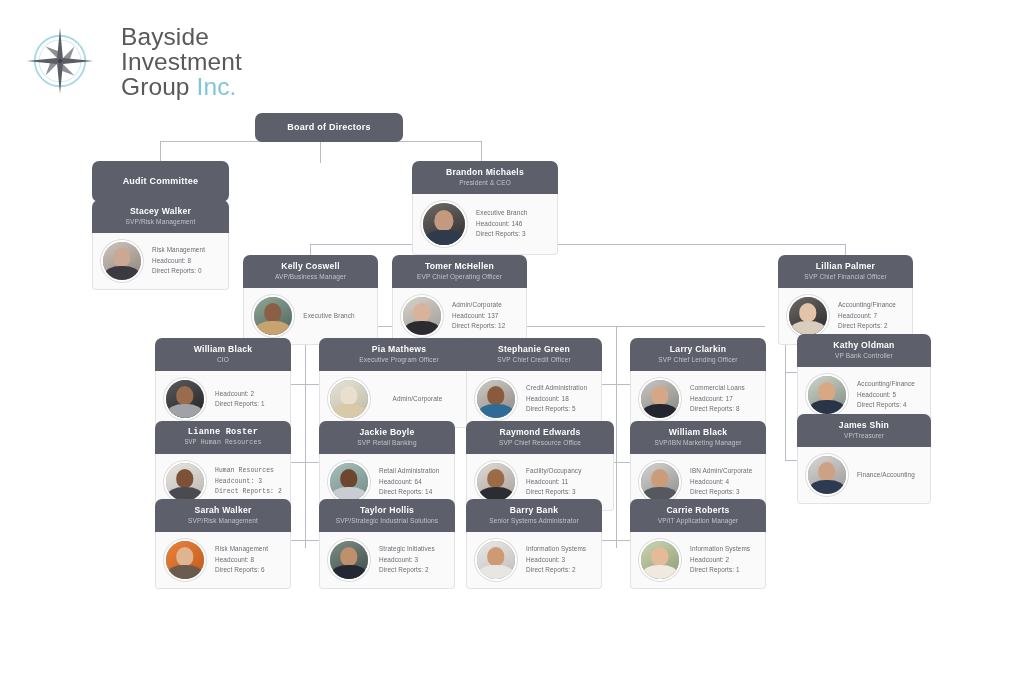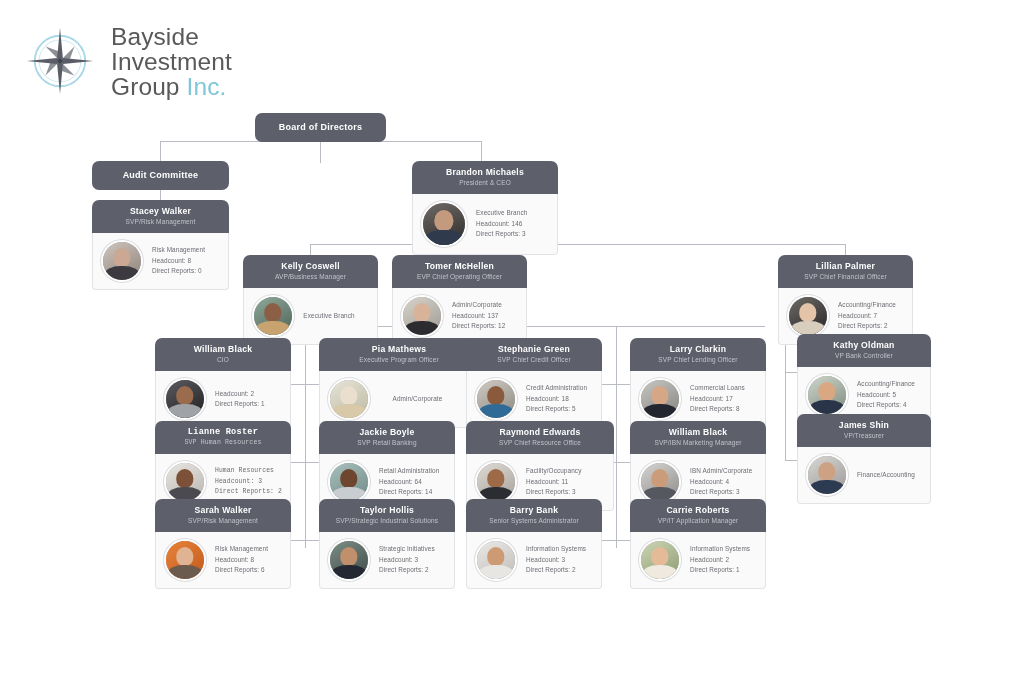--- a/index.html
+++ b/index.html
@@ -8,21 +8,21 @@
     width:1024px;height:683px;
     background:#ffffff;
     font-family:"Liberation Sans","DejaVu Sans",sans-serif;
     overflow:hidden;
     position:relative;
     -webkit-font-smoothing:antialiased;
   }
   #stage{position:absolute;left:0;top:0;width:1024px;height:683px;}
 
   
-  .logo-wrap{position:absolute;left:24px;top:24px;display:flex;align-items:center;gap:15px;}
+  .logo-wrap{position:absolute;left:24px;top:24px;display:flex;align-items:center;gap:25px;}
   .logo-mark{width:72px;height:72px;flex:0 0 72px;position:relative;}
   .logo-text{line-height:1.02;}
   .logo-l1,.logo-l2,.logo-l3{
     font-size:24.5px;color:#58595b;font-weight:400;letter-spacing:.1px;
     font-family:"Liberation Sans","DejaVu Sans",sans-serif;
     white-space:nowrap;display:block;
   }
   .logo-inc{color:#7fc6d8;}
 
   
@@ -71,21 +71,21 @@
     font-size:6.4px;color:#6a6c72;line-height:1.62;letter-spacing:.1px;
     flex:1 1 auto;
   }
   .node .meta div{white-space:nowrap;}
   .node.center-meta .body{justify-content:flex-start;}
   .node.center-meta .meta{text-align:center;padding-right:14px;}
 
   
   #board .hdr{padding:9px 6px;}
   #board .nm{font-size:9px;}
-  #audit .hdr{padding:9px 6px;}
+  #audit .hdr{padding:15px 6px;}
   #audit .nm{font-size:9px;}
 
   
   .face{position:absolute;inset:0;}
   .face .bg{position:absolute;inset:0;}
   .face .head{
     position:absolute;left:50%;top:16%;width:46%;height:50%;
     transform:translateX(-50%);border-radius:50% 50% 45% 45%;
   }
   .face .body-sh{
@@ -160,21 +160,21 @@
   <div class="ln lnh" style="left:602px;top:540px;width:14px;"></div>
   <div class="ln lnh" style="left:616px;top:540px;width:14px;"></div>
 
   <div class="ln lnv" style="left:795px;top:316px;height:0px;"></div>
   <div class="ln lnv" style="left:845px;top:316px;height:10px;"></div>
   <div class="ln lnh" style="left:785px;top:326px;width:61px;"></div>
   <div class="ln lnv" style="left:785px;top:326px;height:134px;"></div>
   <div class="ln lnh" style="left:785px;top:372px;width:12px;"></div>
   <div class="ln lnh" style="left:785px;top:460px;width:12px;"></div>
 
-  <div class="node plain" id="board" style="left:255px;top:113px;width:131px;">
+  <div class="node plain" id="board" style="left:255px;top:113px;width:148px;">
     <div class="hdr">
       <span class="nm">Board of Directors</span>
     </div>
   </div>
 
   <div class="node plain" id="audit" style="left:92px;top:161px;width:137px;">
     <div class="hdr">
       <span class="nm">Audit Committee</span>
     </div>
   </div>

